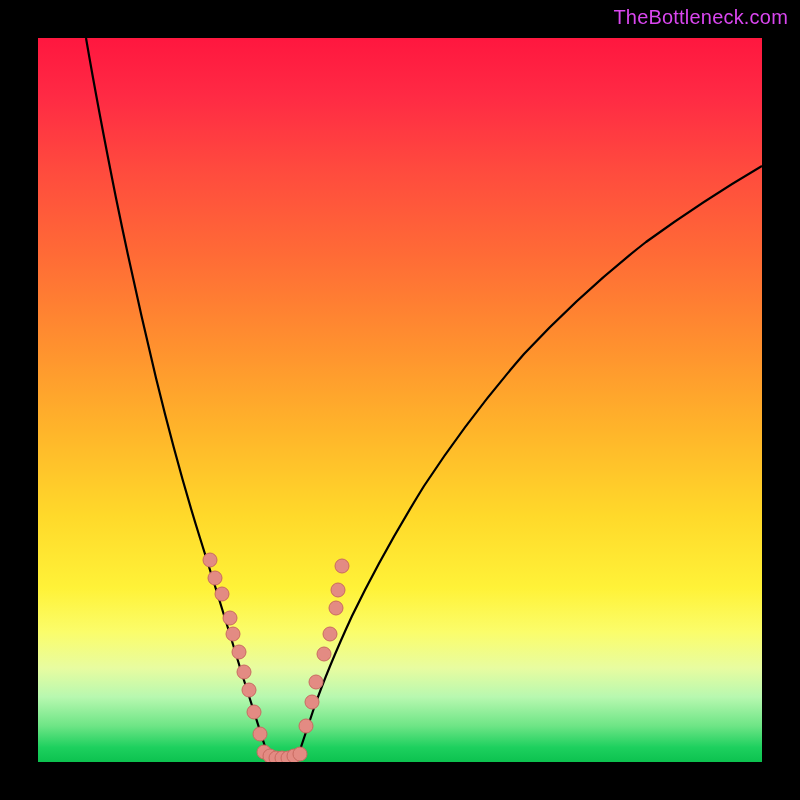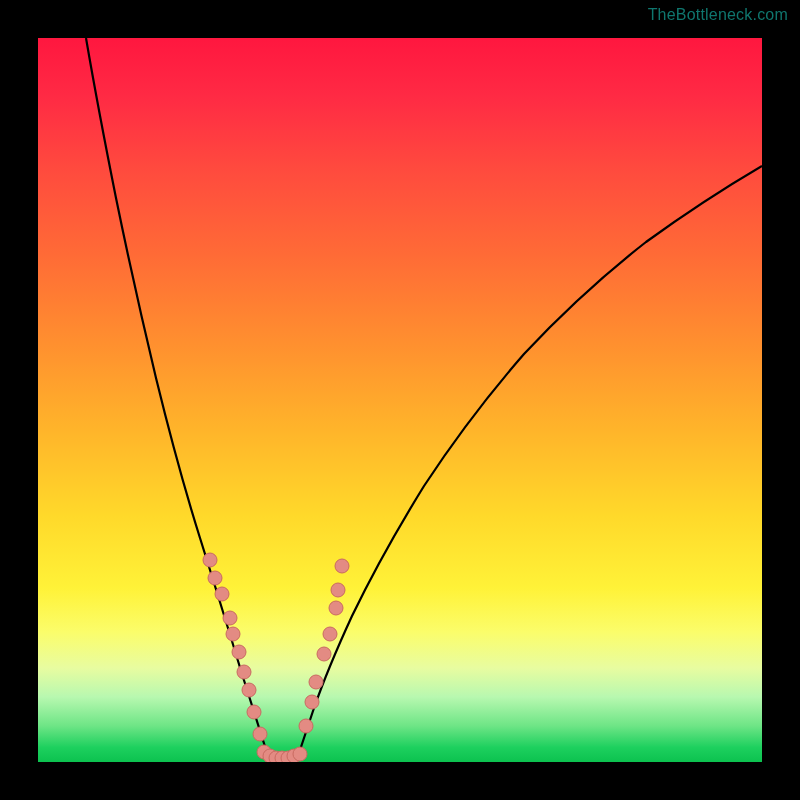--- a/index.html
+++ b/index.html
@@ -41,22 +41,22 @@
       #b8f8b0 91%,
       #6ee586 95%,
       #1dd05e 98%,
       #0cc24f 100%
     );
   }
   .watermark {
     position: absolute;
     top: 6px;
     right: 12px;
-    color: #0f766e;
-    font-size: 16px;
+    color: #d946ef;
+    font-size: 20px;
     font-weight: 400;
     letter-spacing: 0.2px;
     user-select: none;
   }
   svg.curves {
     position: absolute;
     top: 0;
     left: 0;
   }
 </style>

